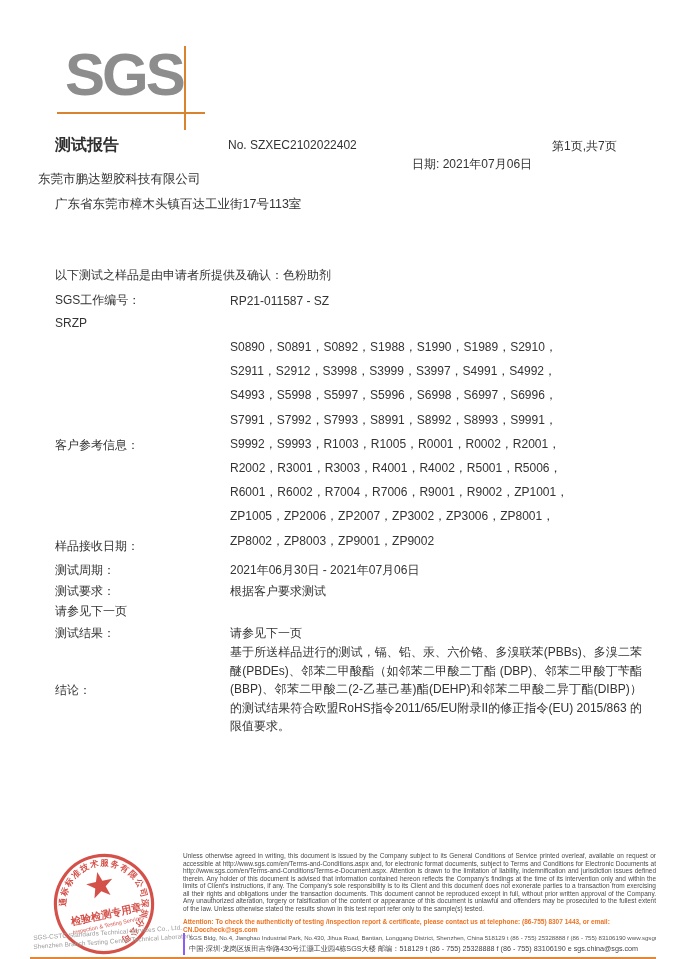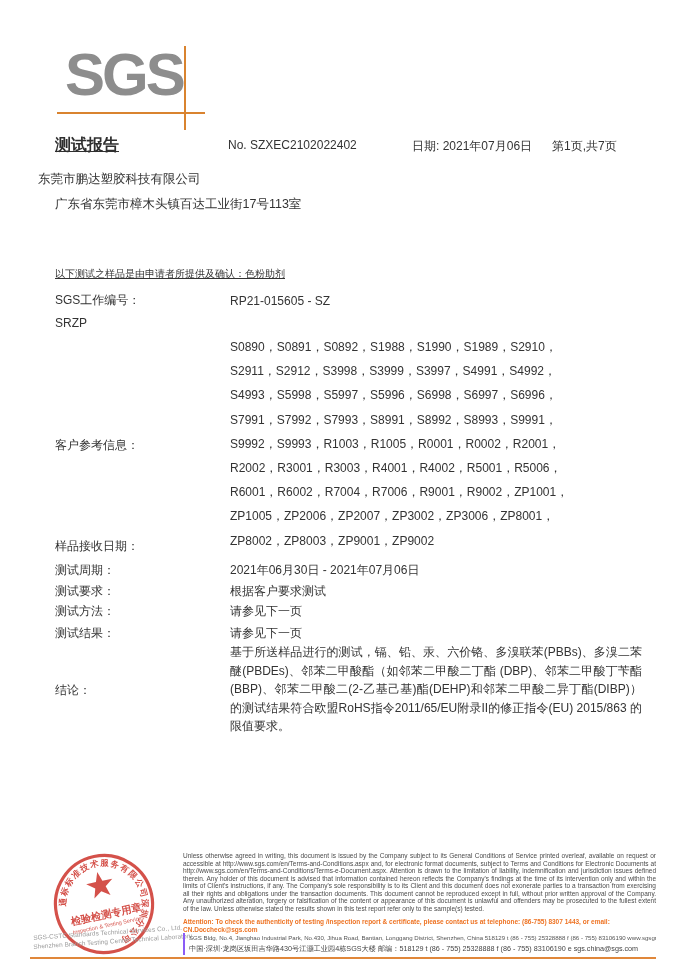--- a/index.html
+++ b/index.html
@@ -14,30 +14,30 @@
   .logo-wrap { position:absolute; left:55px; top:24px; width:160px; height:92px; }
   .logo-text {
     position:absolute; left:10px; top:0px;
     font-size:60px; font-weight:700; letter-spacing:-3px;
     color:#8d8d8d; font-family:"Liberation Sans",sans-serif;
   }
   .logo-hline { position:absolute; left:2px; top:72px; width:148px; height:2px; background:#d9832f; }
   .logo-vline { position:absolute; left:129px; top:6px; width:2px; height:84px; background:#d9832f; }
 
   
-  .report-title { position:absolute; left:55px; top:119px; font-size:16px; font-weight:700; color:#2f2f2f;text-decoration:underline; }
+  .report-title { position:absolute; left:55px; top:119px; font-size:16px; font-weight:700; color:#2f2f2f; }
   .report-no   { position:absolute; left:228px; top:122px; font-size:12px; color:#333; }
-  .report-date { position:absolute; left:412px; top:122px; font-size:12px; color:#333; }
+  .report-date { position:absolute; left:412px; top:140px; font-size:12px; color:#333; }
   .report-page { position:absolute; left:552px; top:122px; font-size:12px; color:#333; }
 
   .company { position:absolute; left:38px; top:155px; font-size:12.5px; color:#333; }
   .address { position:absolute; left:55px; top:180px; font-size:12.5px; color:#333; }
 
   
-  .intro { position:absolute; left:55px; top:251px; font-size:10px; color:#333;text-decoration:underline; }
+  .intro { position:absolute; left:55px; top:251px; font-size:12px; color:#333; }
   .frow  { position:absolute; left:55px; display:flex; width:585px;align-items:center; }
   .frow .lbl { width:175px; flex:0 0 175px; font-size:12px; color:#333; }
   .frow .val { flex:1; font-size:12px; color:#333; }
   .val.multiline { white-space:pre-line; line-height:24.2px; margin-top:-3px; }
   .val.para { width:412px; flex:0 0 412px; line-height:18.6px; text-align:justify; margin-top:-2px; }
 
   
   .stamp { position:absolute; left:48px; top:832px; width:112px; height:112px; transform:rotate(-12deg); opacity:.88; }
   .stamp-co-1, .stamp-co-2 {
     position:absolute; left:33px; color:#9b9b9b; font-size:6.4px; transform:rotate(-4deg);
@@ -79,21 +79,21 @@
   <div class="report-date">日期: 2021年07月06日</div>
   <div class="report-page">第1页,共7页</div>
 
   <div class="company">东莞市鹏达塑胶科技有限公司</div>
   <div class="address">广东省东莞市樟木头镇百达工业街17号113室</div>
 
   <div class="intro">以下测试之样品是由申请者所提供及确认：色粉助剂</div>
 
   <div class="frow" style="top:276px">
     <div class="lbl">SGS工作编号：</div>
-    <div class="val">RP21-015605 - SZ</div>
+    <div class="val">RP21-011587 - SZ</div>
   </div>
 
   <div class="frow" style="top:300px">
     <div class="val">SRZP</div>
   </div>
 
   <div class="frow" style="top:322px">
     <div class="lbl">客户参考信息：</div>
     <div class="val multiline">S0890，S0891，S0892，S1988，S1990，S1989，S2910，
 S2911，S2912，S3998，S3999，S3997，S4991，S4992，
@@ -114,21 +114,20 @@
     <div class="lbl">测试周期：</div>
     <div class="val">2021年06月30日 - 2021年07月06日</div>
   </div>
 
   <div class="frow" style="top:567px">
     <div class="lbl">测试要求：</div>
     <div class="val">根据客户要求测试</div>
   </div>
 
   <div class="frow" style="top:587px">
-    <div class="lbl">测试方法：</div>
     <div class="val">请参见下一页</div>
   </div>
 
   <div class="frow" style="top:609px">
     <div class="lbl">测试结果：</div>
     <div class="val">请参见下一页</div>
   </div>
 
   <div class="frow" style="top:629px">
     <div class="lbl">结论：</div>

